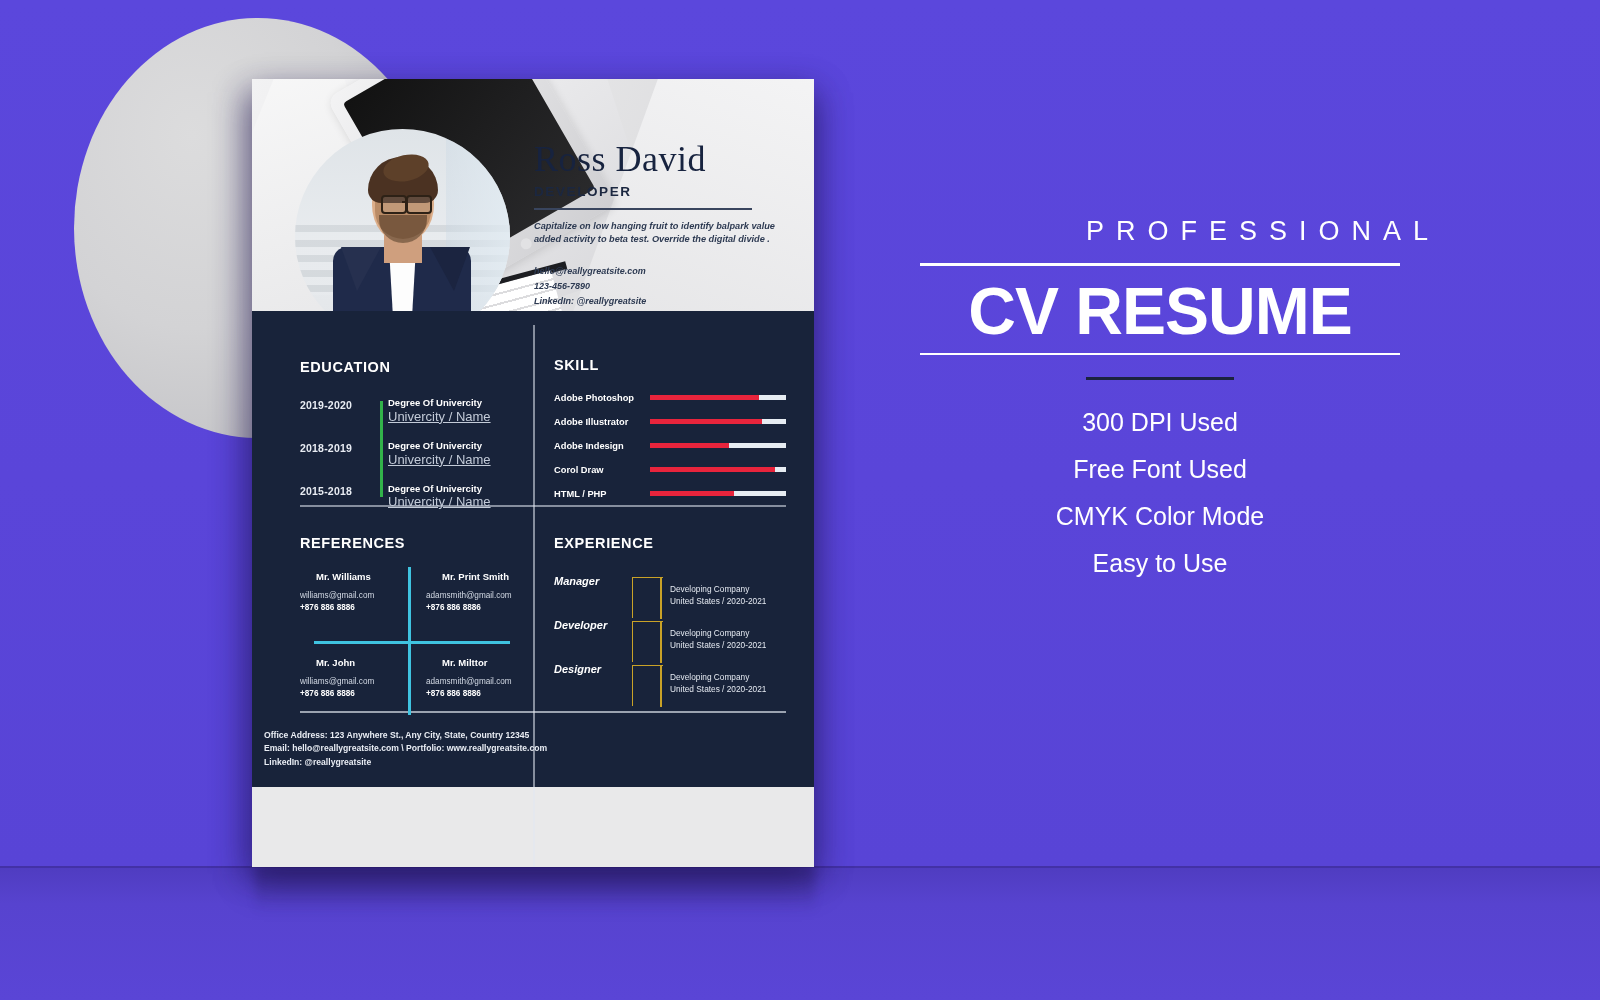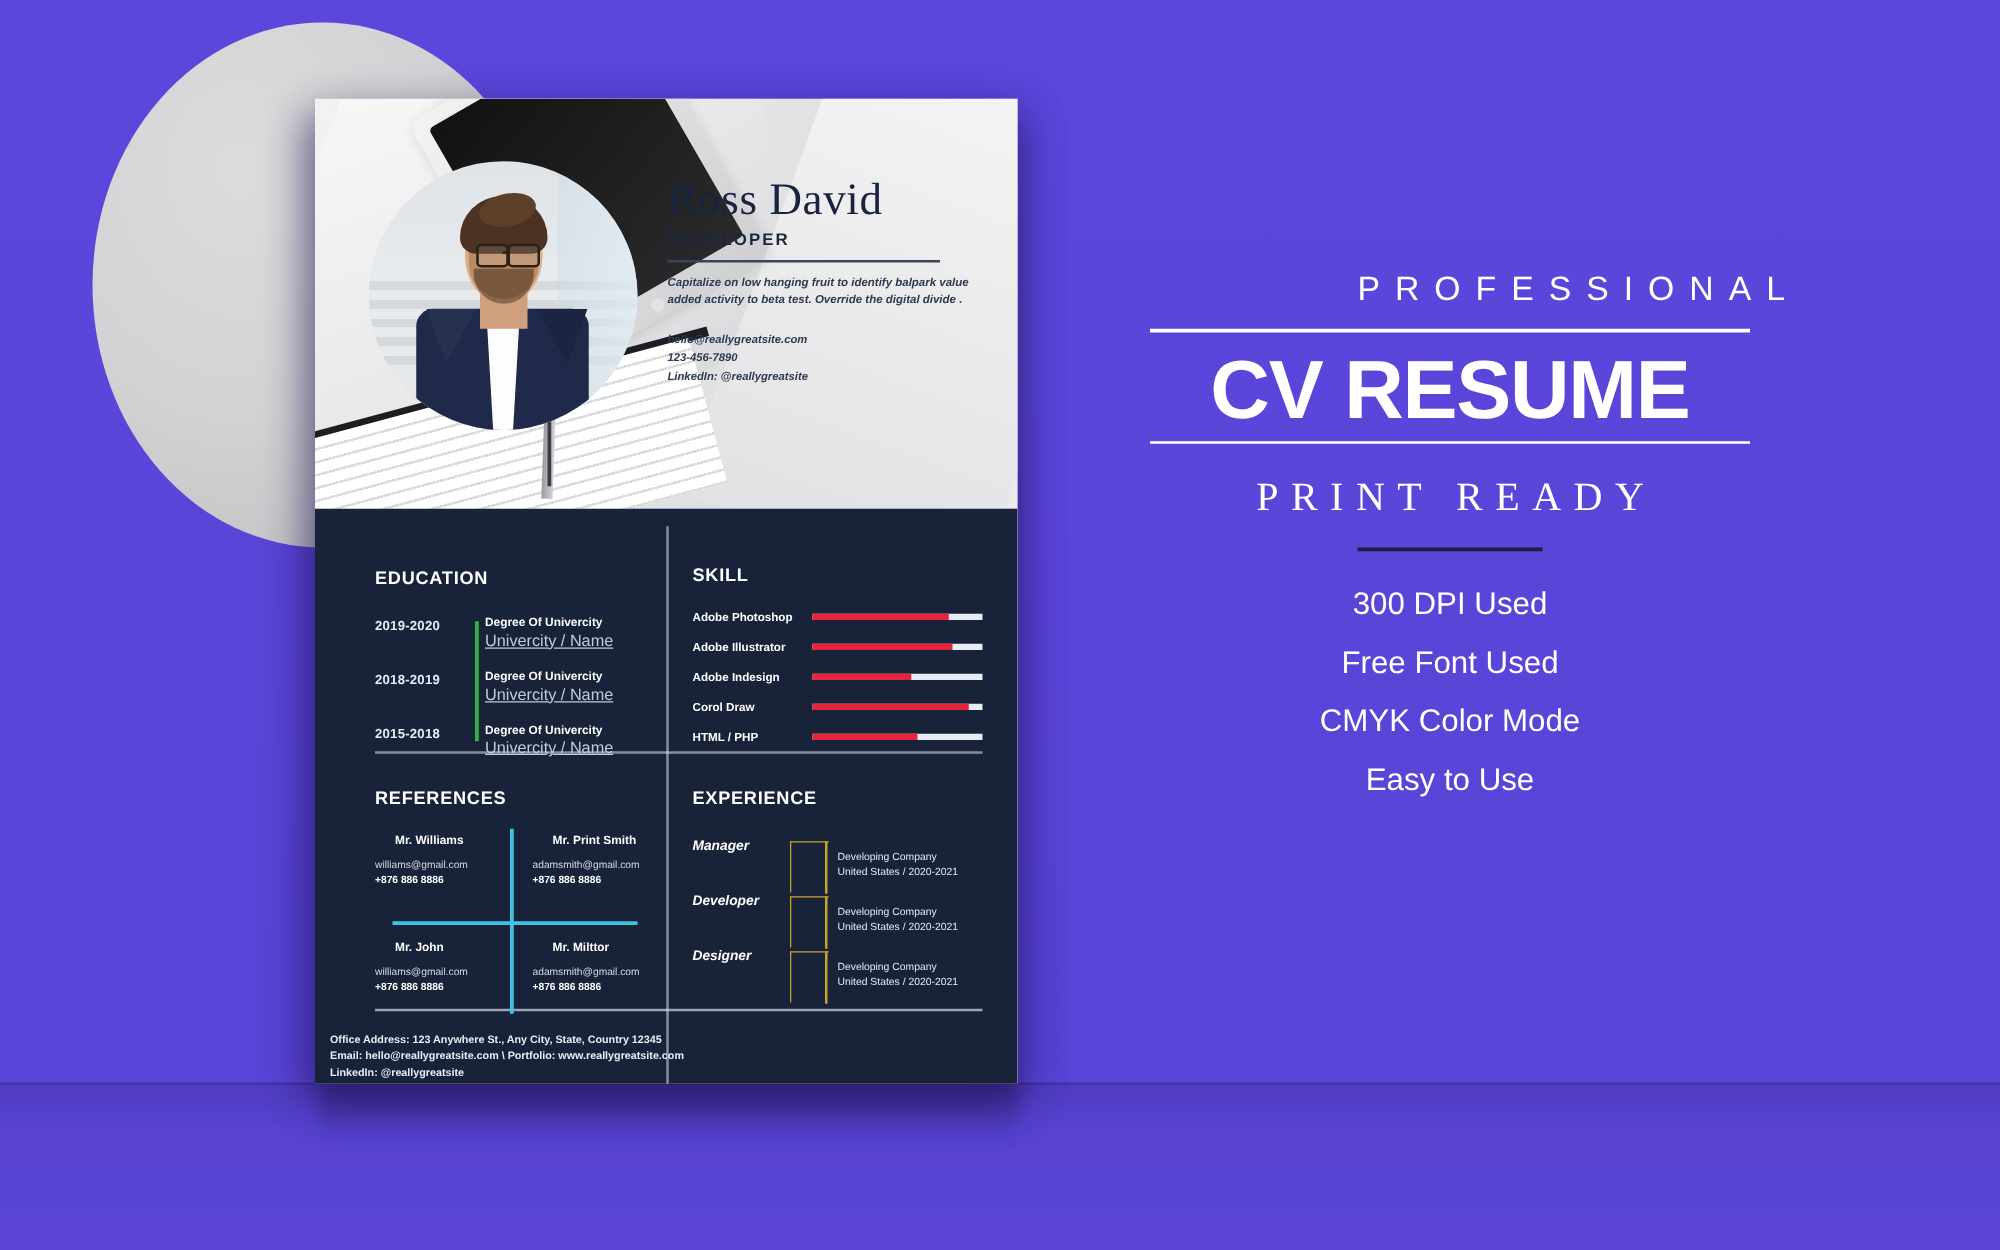--- a/index.html
+++ b/index.html
@@ -20,21 +20,21 @@
         background:radial-gradient(ellipse at 32% 28%,#dcdcdd 0%,#d3d3d5 45%,#c3c3c6 80%,#b9b9bd 100%);}
   .page-shadow{position:absolute;left:243px;top:92px;width:575px;height:782px;
         background:rgba(30,18,80,.35);filter:blur(16px);border-radius:2px;}
   .floor-reflect{position:absolute;left:255px;top:866px;width:560px;height:46px;
         background:linear-gradient(180deg,rgba(26,16,60,.30),rgba(26,16,60,0));filter:blur(5px);}
 
   
   #resume{position:absolute;left:252px;top:79px;width:562px;height:788px;
           background:#e9e9ea;box-shadow:0 14px 34px rgba(25,14,70,.45);overflow:hidden;}
   
-  .photo-band{position:relative;width:562px;height:328px;overflow:hidden;background:#c4b5fd;}
+  .photo-band{position:relative;width:562px;height:232px;overflow:hidden;background:#c4b5fd;}
   .ph-bg{position:absolute;inset:0;background:linear-gradient(115deg,#f2f2f3 0%,#e7e7e8 40%,#dedee0 70%,#ebebec 100%);}
   .ph-shape1{position:absolute;left:-30px;top:-60px;width:280px;height:430px;
       background:linear-gradient(140deg,#fbfbfb,#dfdfe1);transform:rotate(22deg);}
   .ph-shape2{position:absolute;left:120px;top:-100px;width:250px;height:330px;
       background:linear-gradient(160deg,#f7f7f8,#d9d9dc);transform:rotate(-18deg);}
   .ph-tablet{position:absolute;left:120px;top:-46px;width:200px;height:236px;border-radius:12px;
       background:linear-gradient(150deg,#f3f3f4,#cfcfd2);transform:rotate(-30deg);
       box-shadow:0 2px 10px rgba(0,0,0,.12);}
   .ph-screen{position:absolute;left:12px;top:12px;right:12px;bottom:24px;border-radius:4px;
       background:linear-gradient(160deg,#121212,#2a2a2c);}
@@ -338,21 +338,20 @@
       <div>LinkedIn: @reallygreatsite</div>
     </div>
   </div>
 </div>
 
 <div id="right">
   <div class="r-pro">PROFESSIONAL</div>
   <div class="r-line"></div>
   <div class="r-title">CV RESUME</div>
   <div class="r-line2"></div>
-  <div class="r-print">PRINT READY</div>
   <div class="r-line3"></div>
   <div class="r-feats">
     <div class="r-feat">300 DPI Used</div>
     <div class="r-feat">Free Font Used</div>
     <div class="r-feat">CMYK Color Mode</div>
     <div class="r-feat">Easy to Use</div>
   </div>
 </div>
 
 </body></html>

